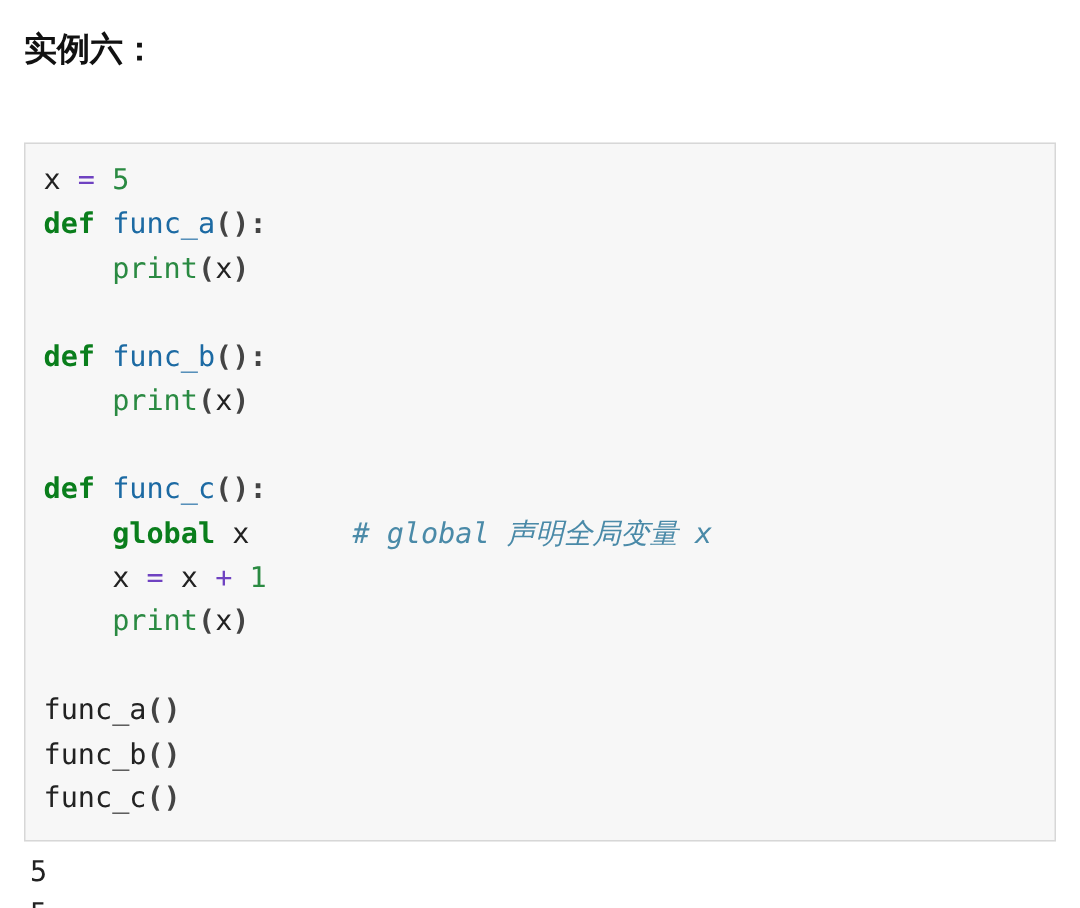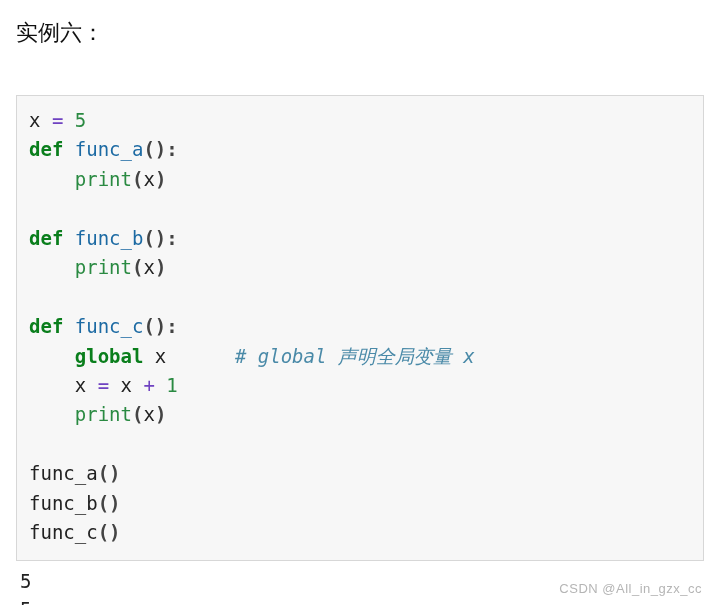--- a/index.html
+++ b/index.html
@@ -6,21 +6,21 @@
     margin: 0;
     padding: 16px;
     font-family: -apple-system, "Segoe UI", "Helvetica Neue", Arial, sans-serif;
     background: #ffffff;
     color: #1a1a1a;
     width: 720px;
     box-sizing: border-box;
   }
   .heading {
     font-size: 22px;
-    font-weight: 400;
+    font-weight: 700;
     margin: 2px 0 18px 0;
     color: #111;
   }
   .code-block {
     border: 1px solid #d7d7d7;
     background: #f7f7f7;
     padding: 10px 12px 12px 12px;
     font-family: "DejaVu Sans Mono", Menlo, Consolas, monospace;
     font-size: 19px;
     line-height: 1.55;
@@ -78,14 +78,13 @@
 
 <span><span>func_a</span><span class="punc">()</span></span>
 <span><span>func_b</span><span class="punc">()</span></span>
 <span><span>func_c</span><span class="punc">()</span></span></div>
 
 <div class="output"><span>5</span>
 <span>5</span>
 <span>6</span></div>
 
 <div class="watermark-stack">
-  <div>CSDN @All_in_gzx_cc</div>
 </div>
 
 </body></html>

